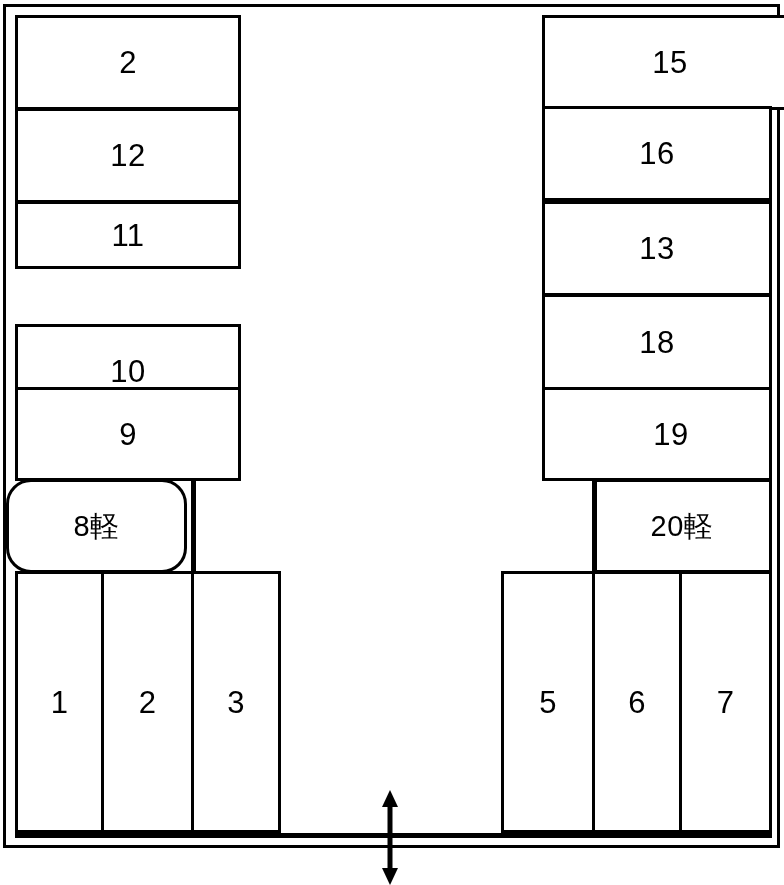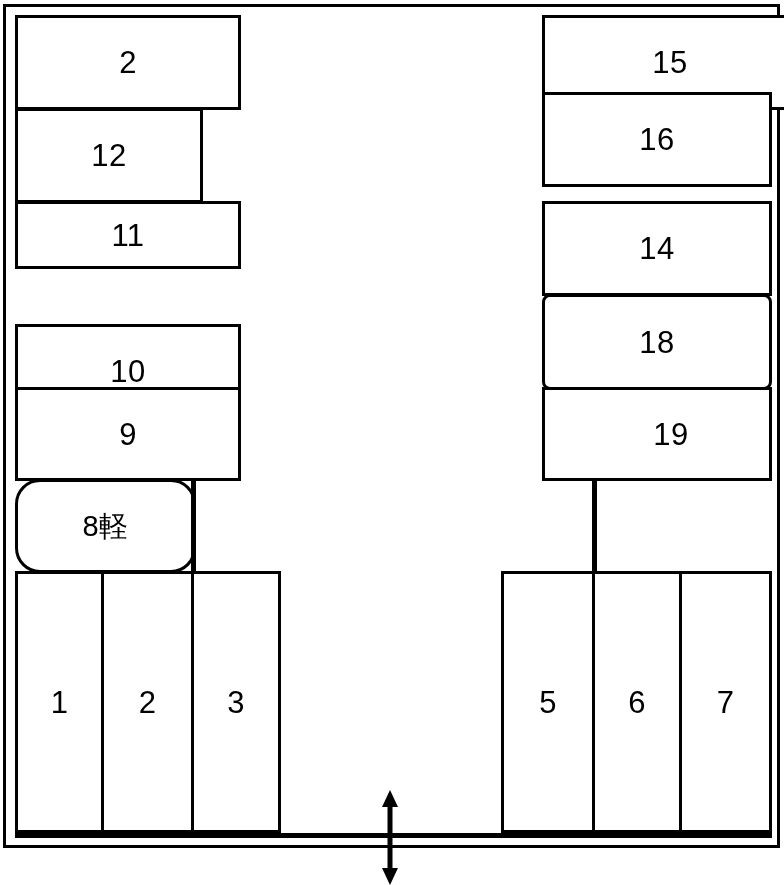--- a/index.html
+++ b/index.html
@@ -73,35 +73,35 @@
 <body>
 
 <div id="stage">
 
   <div class="site-boundary" style="left:3px; top:4px; width:777px; height:844px;"></div>
 
   <div>
     <div class="stall" style="left:15px; top:15px; width:226px; height:95px;">
       <span class="stall-label">2</span>
     </div>
-    <div class="stall" style="left:15px; top:108px; width:188px; height:95px;">
+    <div class="stall" style="left:15px; top:108px; width:226px; height:95px;">
       <span class="stall-label">12</span>
     </div>
     <div class="stall" style="left:15px; top:201px; width:226px; height:68px;">
       <span class="stall-label">11</span>
     </div>
     <div class="stall" style="left:15px; top:294px; width:226px; height:95px;margin-top:30px;">
       <span class="stall-label">10</span>
     </div>
     <div class="stall" style="left:15px; top:387px; width:226px; height:94px;">
       <span class="stall-label">9</span>
     </div>
   </div>
 
-  <div class="stall" style="left:15px; top:479px; width:181px; height:94px;border-radius:25px;">
+  <div class="stall" style="left:6px; top:479px; width:181px; height:94px;border-radius:25px;">
     <span class="stall-label kei">8軽</span>
   </div>
 
   <div>
     <div class="stall" style="left:15px; top:571px; width:89px; height:262px;">
       <span class="stall-label">1</span>
     </div>
     <div class="stall" style="left:101px; top:571px; width:93px; height:262px;">
       <span class="stall-label">2</span>
     </div>
@@ -109,34 +109,37 @@
       <span class="stall-label">3</span>
     </div>
   </div>
 
   <div class="vline" style="left:191px; top:479px; height:95px;"></div>
 
   <div>
     <div class="stall" style="left:542px; top:15px; width:256px; height:95px;">
       <span class="stall-label">15</span>
     </div>
-    <div class="stall" style="left:542px; top:92px; width:230px; height:95px;">
+    <div class="stall" style="left:542px; top:106px; width:230px; height:95px;">
       <span class="stall-label">16</span>
     </div>
     <div class="stall" style="left:542px; top:201px; width:230px; height:95px;">
-      <span class="stall-label">14</span>
+      <span class="stall-label">13</span>
     </div>
-    <div class="stall" style="left:542px; top:294px; width:230px; height:96px;border-radius:8px;">
+    <div class="stall" style="left:542px; top:294px; width:230px; height:96px;">
       <span class="stall-label">18</span>
     </div>
     <div class="stall" style="left:542px; top:387px; width:230px; height:94px;padding-left:28px;">
       <span class="stall-label">19</span>
     </div>
   </div>
 
+  <div class="stall" style="left:592px; top:479px; width:180px; height:94px;">
+    <span class="stall-label kei">20軽</span>
+  </div>
 
   <div>
     <div class="stall" style="left:501px; top:571px; width:94px; height:262px;">
       <span class="stall-label">5</span>
     </div>
     <div class="stall" style="left:592px; top:571px; width:90px; height:262px;">
       <span class="stall-label">6</span>
     </div>
     <div class="stall" style="left:679px; top:571px; width:93px; height:262px;">
       <span class="stall-label">7</span>

